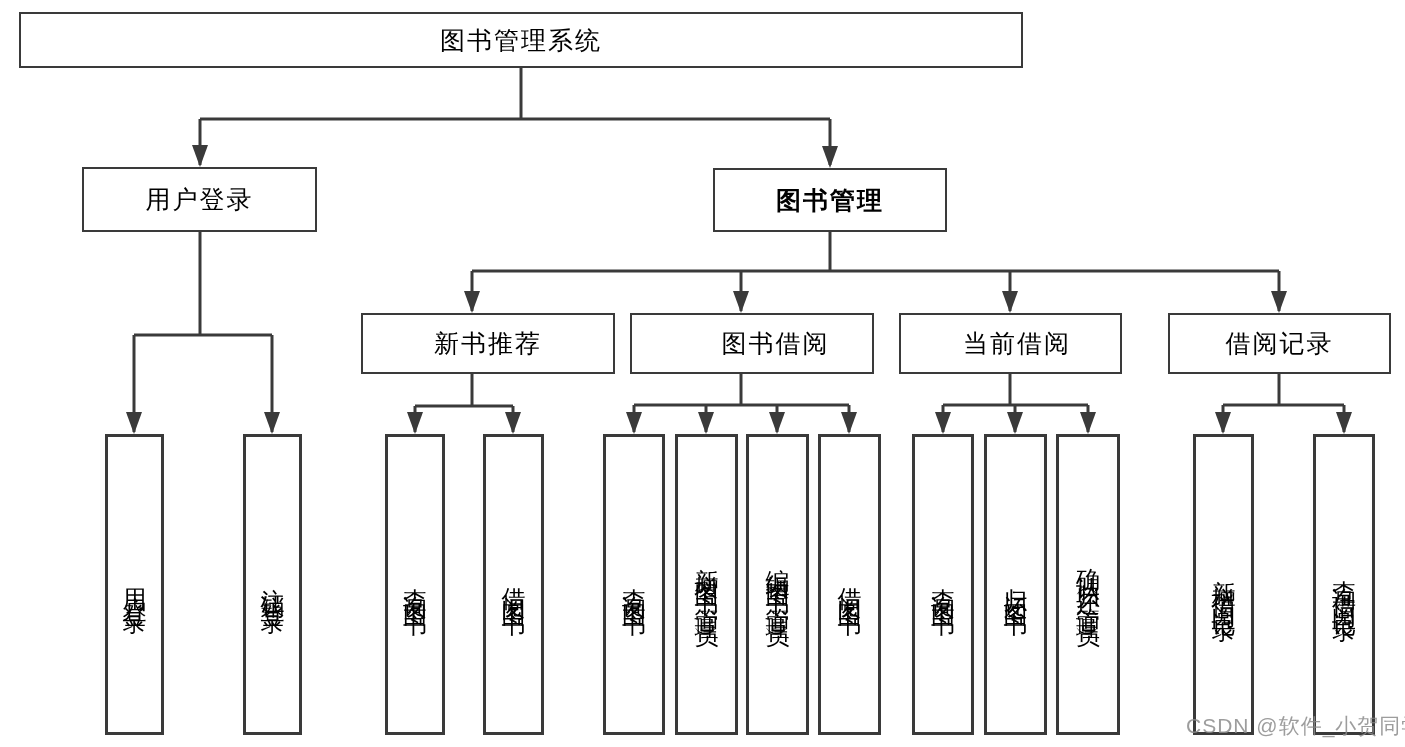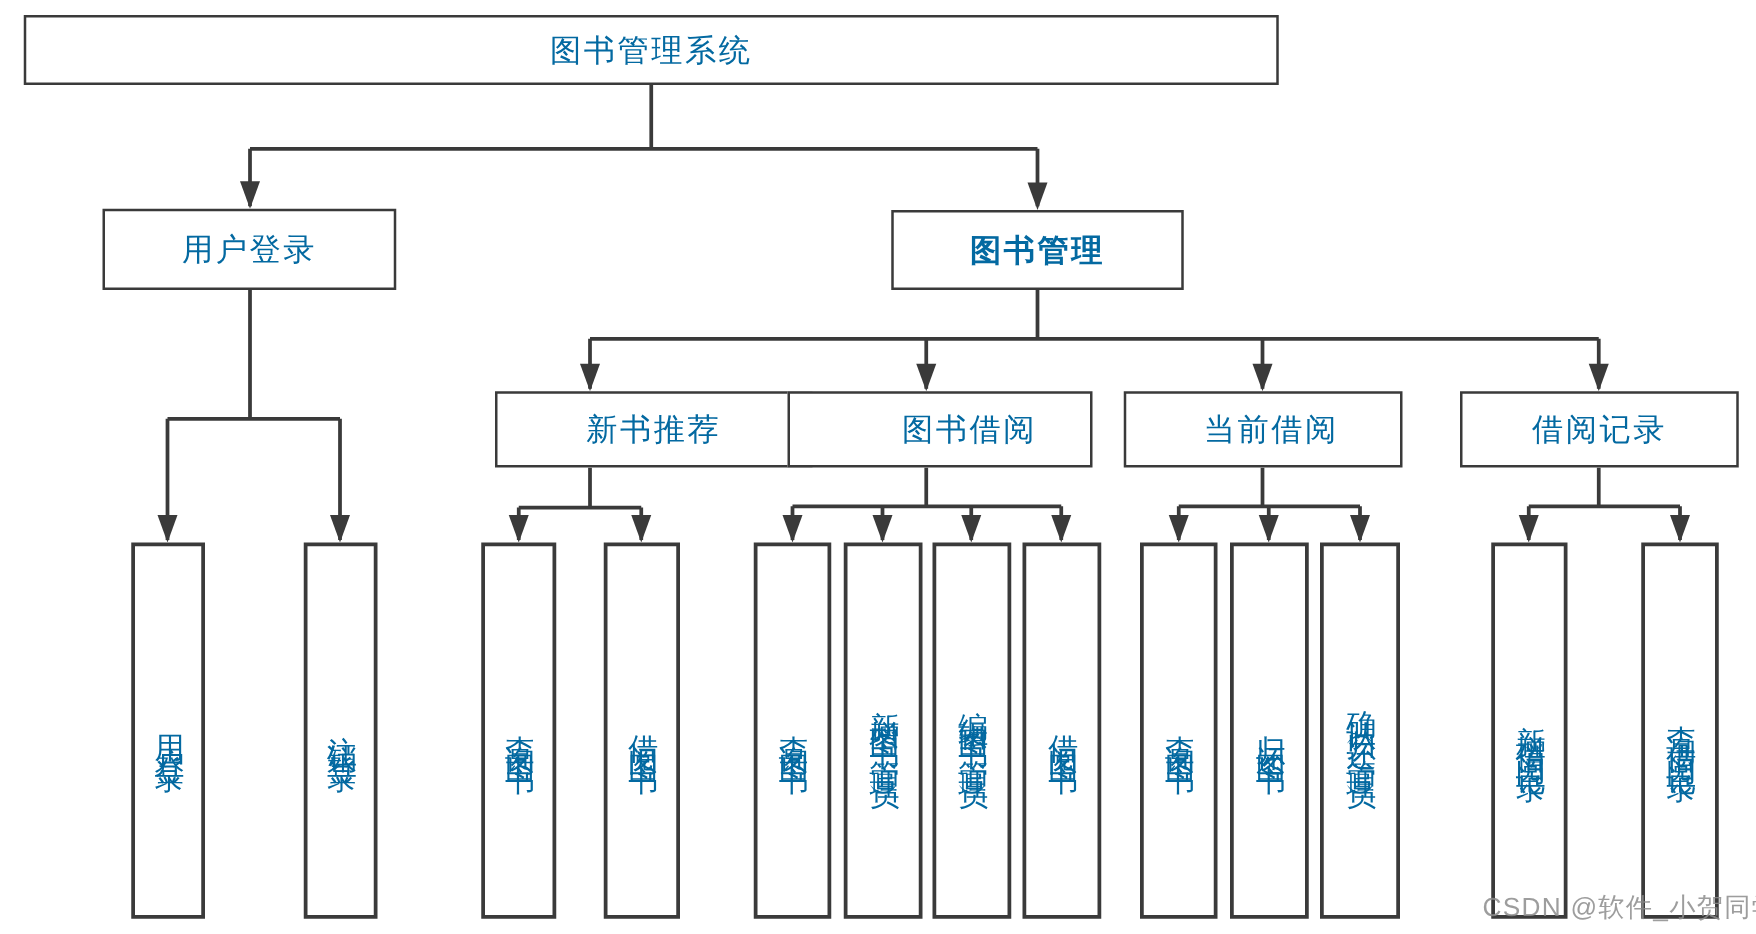--- a/index.html
+++ b/index.html
@@ -10,21 +10,21 @@
     font-family:"Liberation Sans","DejaVu Sans",sans-serif;
     overflow:hidden;
   }
   #connectors{position:absolute;left:0;top:0;z-index:1;}
   .node{
     position:absolute;
     box-sizing:border-box;
     background:#ffffff;
     border:2px solid #3a3a3a;
     display:flex;align-items:center;justify-content:center;
-    color:#0369a1;
+    color:#000000;
     z-index:2;
   }
   .node.h{
     font-size:25px;
     letter-spacing:2px;
     font-weight:400;
   }
   .node.leaf{
     border-width:3px;
   }
@@ -122,21 +122,21 @@
     <span>图书管理系统</span>
   </div>
 
   <div class="node h" style="left:82px;top:167px;width:235px;height:65px;">
     <span>用户登录</span>
   </div>
   <div class="node h" style="left:713px;top:168px;width:234px;height:64px;font-weight:bold;">
     <span>图书管理</span>
   </div>
 
-  <div class="node h" style="left:361px;top:313px;width:254px;height:61px;margin-left:35px;">
+  <div class="node h" style="left:361px;top:313px;width:254px;height:61px;">
     <span>新书推荐</span>
   </div>
   <div class="node h" style="left:630px;top:313px;width:244px;height:61px;padding-left:47px;">
     <span>图书借阅</span>
   </div>
   <div class="node h" style="left:899px;top:313px;width:223px;height:61px;padding-left:13px;">
     <span>当前借阅</span>
   </div>
   <div class="node h" style="left:1168px;top:313px;width:223px;height:61px;">
     <span>借阅记录</span>

